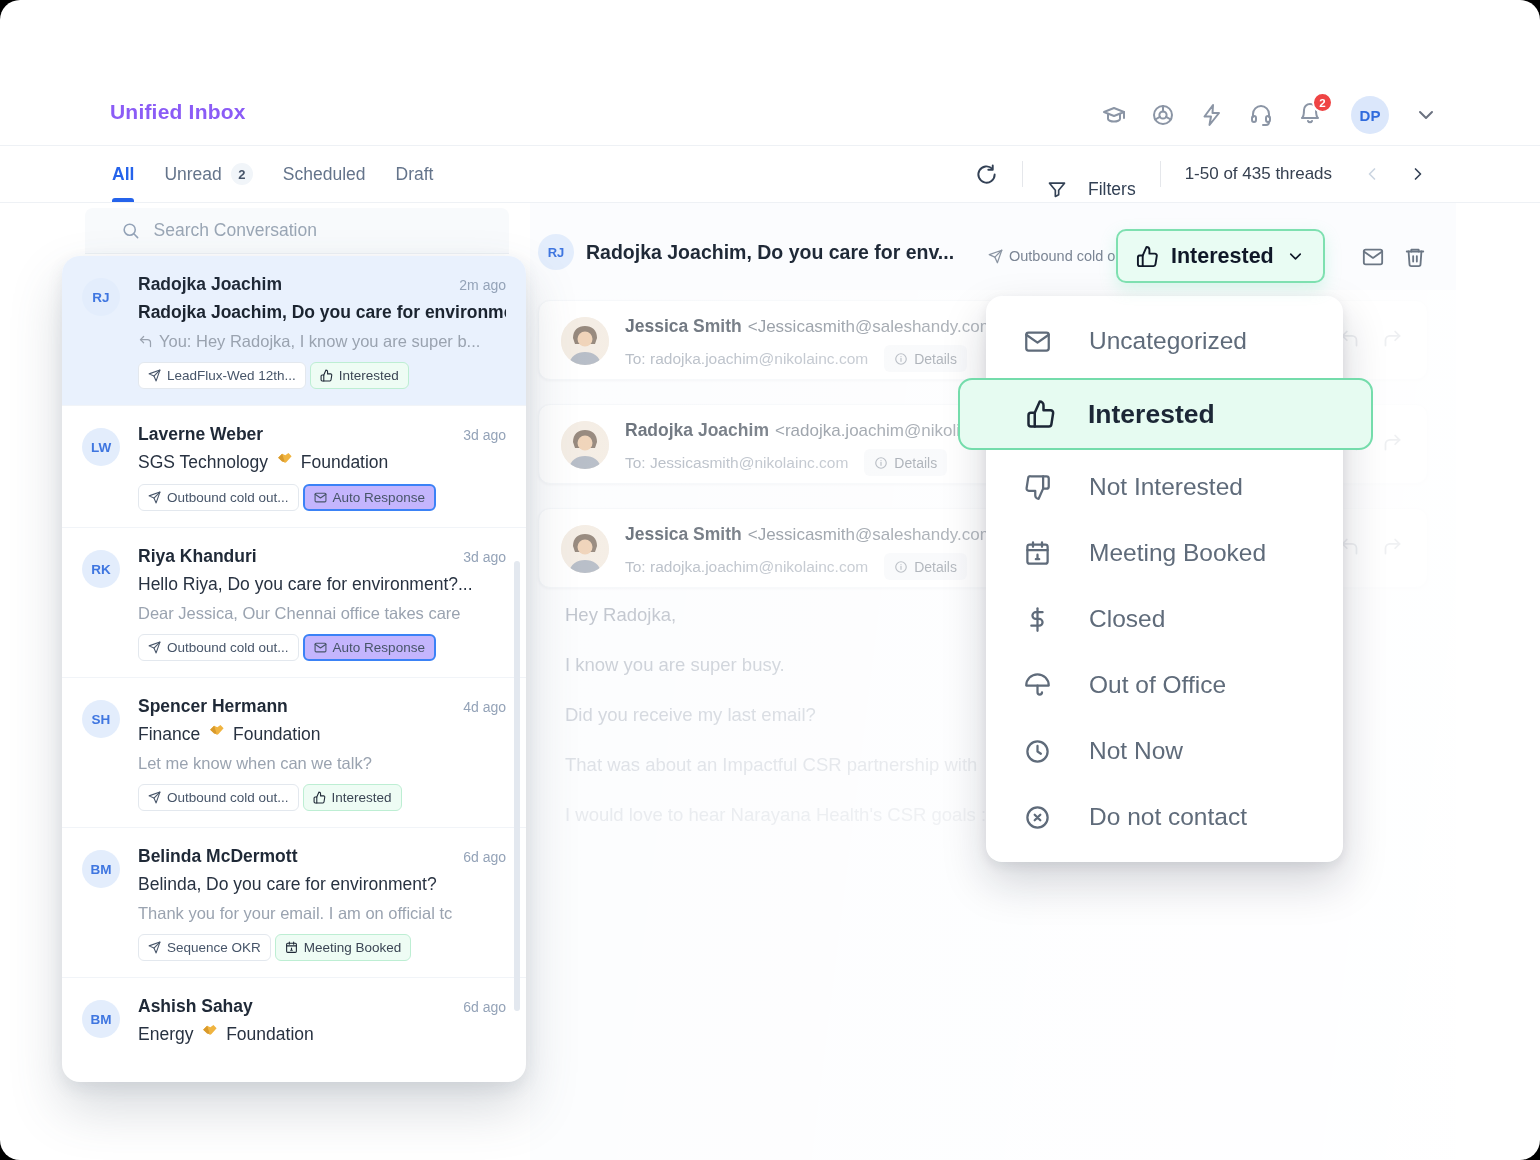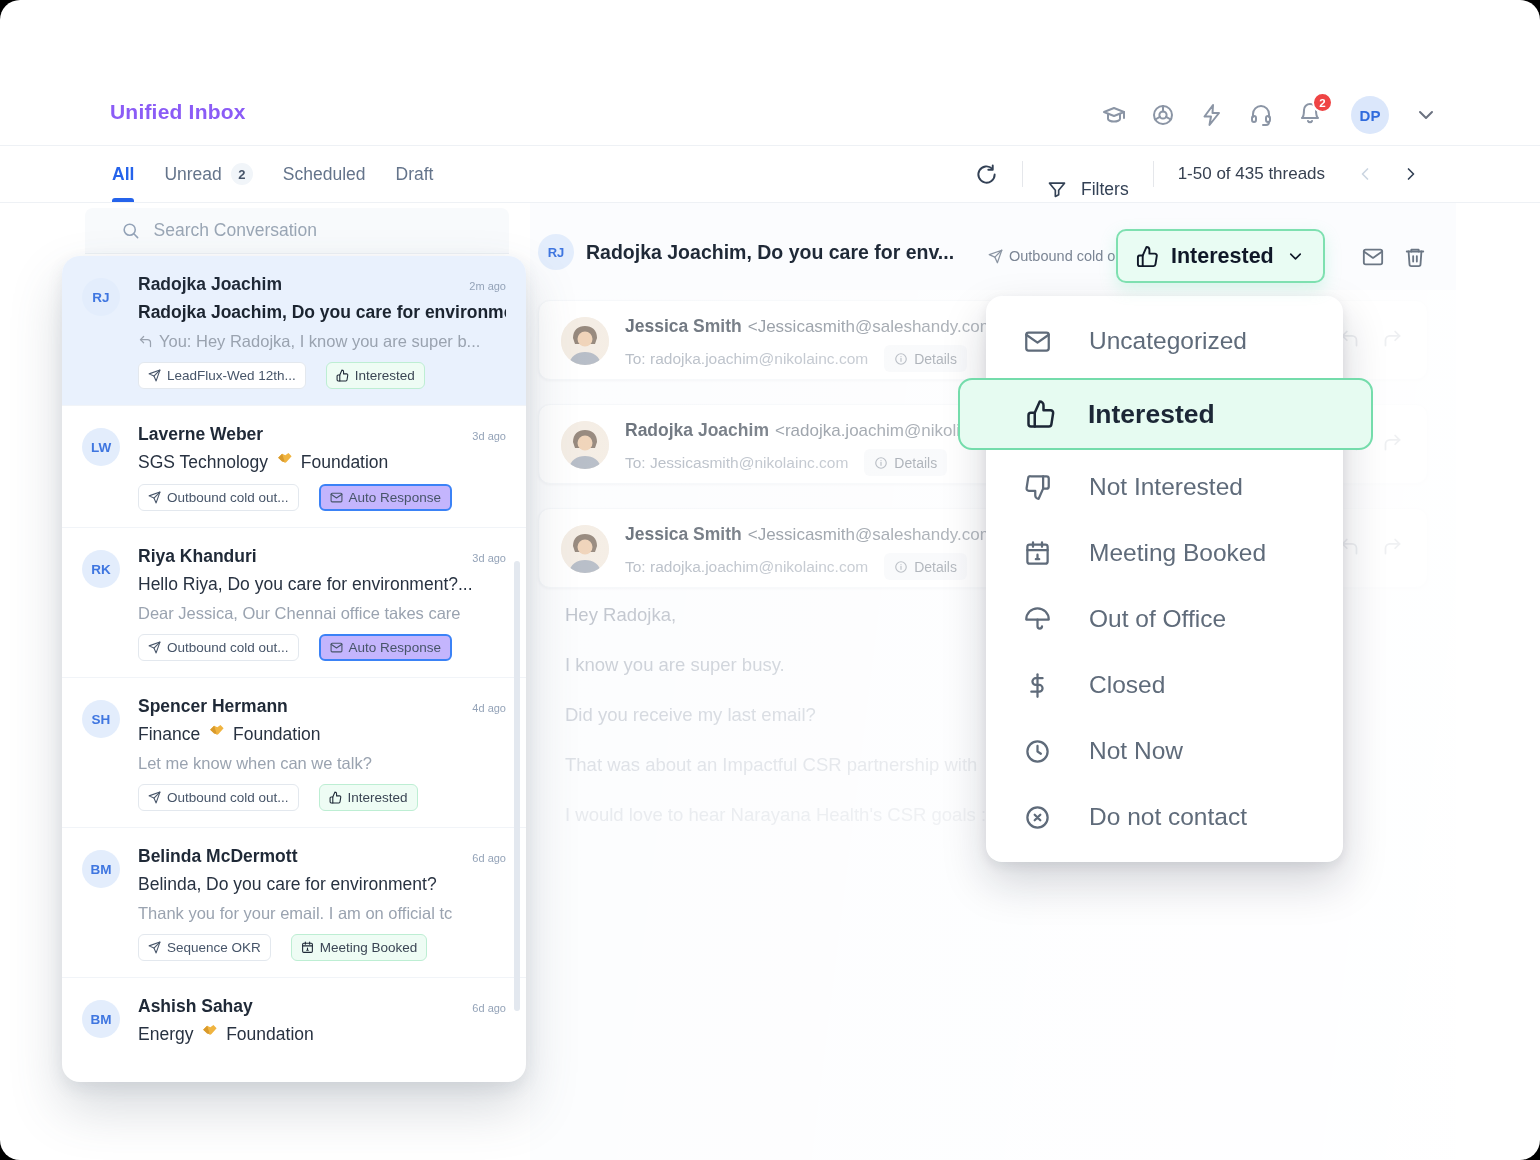--- a/index.html
+++ b/index.html
@@ -22,46 +22,46 @@
   
   .tab-bar{position:absolute;left:0;top:146px;right:0;height:57px;border-bottom:1px solid #eef1f5;background:#fff;}
   .tabs{position:absolute;left:112px;top:0;height:100%;display:flex;align-items:center;gap:30px;}
   .tab{position:relative;height:100%;display:flex;align-items:center;gap:9px;font-size:17.5px;font-weight:500;color:#64748b;cursor:pointer;}
   .tab.active{color:#2563eb;font-weight:700;}
   .tab.active::after{content:"";position:absolute;left:0;bottom:0;width:100%;height:4px;background:#2563eb;border-radius:3px 3px 0 0;}
   .tab-badge{width:22px;height:22px;border-radius:50%;background:#f1f5f9;color:#475569;font-size:13px;font-weight:600;display:flex;align-items:center;justify-content:center;}
   .toolbar{position:absolute;left:975px;top:0;height:100%;display:flex;align-items:center;color:#334155;}
   .tb-divider{width:1px;height:26px;background:#e5e7eb;margin:0 24px;}
   .tb-refresh{font-size:23px;cursor:pointer;}
-  .tb-filters{display:flex;align-items:center;gap:14px;font-size:17.5px;font-weight:500;cursor:pointer;margin-top:30px;}
+  .tb-filters{display:flex;align-items:center;gap:21px;font-size:17.5px;font-weight:500;cursor:pointer;margin-top:30px;}
   .tb-filters .ic{font-size:20px;}
   .tb-pagination{font-size:17px;color:#374151;}
   .pg-prev{font-size:20px;color:#cbd5e1;margin-left:30px;cursor:pointer;}
   .pg-next{font-size:20px;color:#334155;margin-left:26px;cursor:pointer;}
 
   
   .search-bar{position:absolute;left:85px;top:208px;width:424px;height:46px;background:#f8fafc;border-bottom:1px solid #eef1f5;border-radius:8px 8px 0 0;display:flex;align-items:center;gap:12px;padding-left:18px;justify-content:center;}
   .search-bar .ic{font-size:19px;color:#94a3b8;}
   .search-input{border:none;outline:none;background:transparent;font-size:17.5px;color:#334155;width:340px;}
   .search-input::placeholder{color:#9aa6b5;}
 
   
   .conv-card{position:absolute;left:62px;top:256px;width:464px;height:826px;background:#fff;border-radius:18px;overflow:hidden;z-index:8;
     box-shadow:0 26px 52px rgba(71,85,105,.22),0 6px 16px rgba(71,85,105,.10);}
   .conv-item{position:relative;padding:18px 20px 16px 76px;border-top:1px solid #f1f4f8;cursor:pointer;background:#fff;}
   .conv-item:first-child{border-top:none;}
   .conv-item.selected{background:#e9f1fd;}
   .conv-avatar{position:absolute;left:20px;top:22px;width:38px;height:38px;border-radius:50%;background:#e3edfc;color:#3f76e0;font-size:13.5px;font-weight:700;display:flex;align-items:center;justify-content:center;}
   .conv-top{display:flex;justify-content:space-between;align-items:baseline;height:24px;}
   .conv-name{font-size:17.5px;font-weight:600;color:#1f2937;}
-  .conv-time{font-size:11px;color:#94a3b8;}
+  .conv-time{font-size:14px;color:#94a3b8;}
   .conv-subject{font-size:17.5px;color:#283241;font-weight:500;height:29px;line-height:29px;white-space:nowrap;overflow:hidden;}
   .conv-item.selected .conv-subject{color:#1b2430;font-weight:600;}
   .conv-preview{font-size:16.5px;color:#9aa3b0;height:28px;line-height:28px;white-space:nowrap;overflow:hidden;display:flex;align-items:center;gap:6px;}
-  .conv-tags{display:flex;gap:20px;margin-top:7px;height:27px;}
+  .conv-tags{display:flex;gap:4px;margin-top:7px;height:27px;}
   .pill{display:inline-flex;align-items:center;gap:6px;height:27px;padding:0 9px;border-radius:6px;font-size:13.5px;color:#475569;white-space:nowrap;}
   .pill .ic{font-size:13px;}
   .pill-outline{background:#fff;border:1px solid #e3e8ee;}
   .pill-gray{background:#c4b5fd;border:2px solid #3b82f6;}
   .pill-green{background:#eefcf4;border:1px solid #bdeed3;color:#3b4554;}
   .pill-green .ic{color:#1f2937;}
   .reply-glyph{font-size:15px;color:#9aa3b0;}
   .conv-scrollbar{position:absolute;right:6px;top:305px;width:6px;height:450px;background:#e3e8ef;border-radius:3px;z-index:9;cursor:grab;}
 
   
@@ -564,38 +564,38 @@
             <rect x="3" y="4" width="18" height="17" rx="2"></rect>
             <path d="M16 2v4M8 2v4M3 9h18"></path>
             <path d="M12 13v4M10.5 17h3"></path>
           </svg>
         </span>
         <span>Meeting Booked</span>
       </div>
       <div class="dd-item">
         <span class="ic">
           <svg viewBox="0 0 24 24">
+            <path d="M12 2v20"></path>
+            <path d="M16.5 5.5h-6a3 3 0 0 0 0 6h3a3 3 0 0 1 0 6H6.5"></path>
+          </svg>
+        </span>
+        <span>Closed</span>
+      </div>
+      <div class="dd-item">
+        <span class="ic">
+          <svg viewBox="0 0 24 24">
             <path d="M22 12a10 10 0 0 0-20 0z"></path>
             <path d="M12 12v6a2 2 0 0 0 4 0"></path>
           </svg>
         </span>
         <span>Out of Office</span>
       </div>
       <div class="dd-item">
         <span class="ic">
           <svg viewBox="0 0 24 24">
-            <path d="M12 2v20"></path>
-            <path d="M16.5 5.5h-6a3 3 0 0 0 0 6h3a3 3 0 0 1 0 6H6.5"></path>
-          </svg>
-        </span>
-        <span>Closed</span>
-      </div>
-      <div class="dd-item">
-        <span class="ic">
-          <svg viewBox="0 0 24 24">
             <circle cx="12" cy="12" r="9"></circle>
             <path d="M12 7v5l3 2"></path>
           </svg>
         </span>
         <span>Not Now</span>
       </div>
       <div class="dd-item">
         <span class="ic">
           <svg viewBox="0 0 24 24">
             <circle cx="12" cy="12" r="9"></circle>

